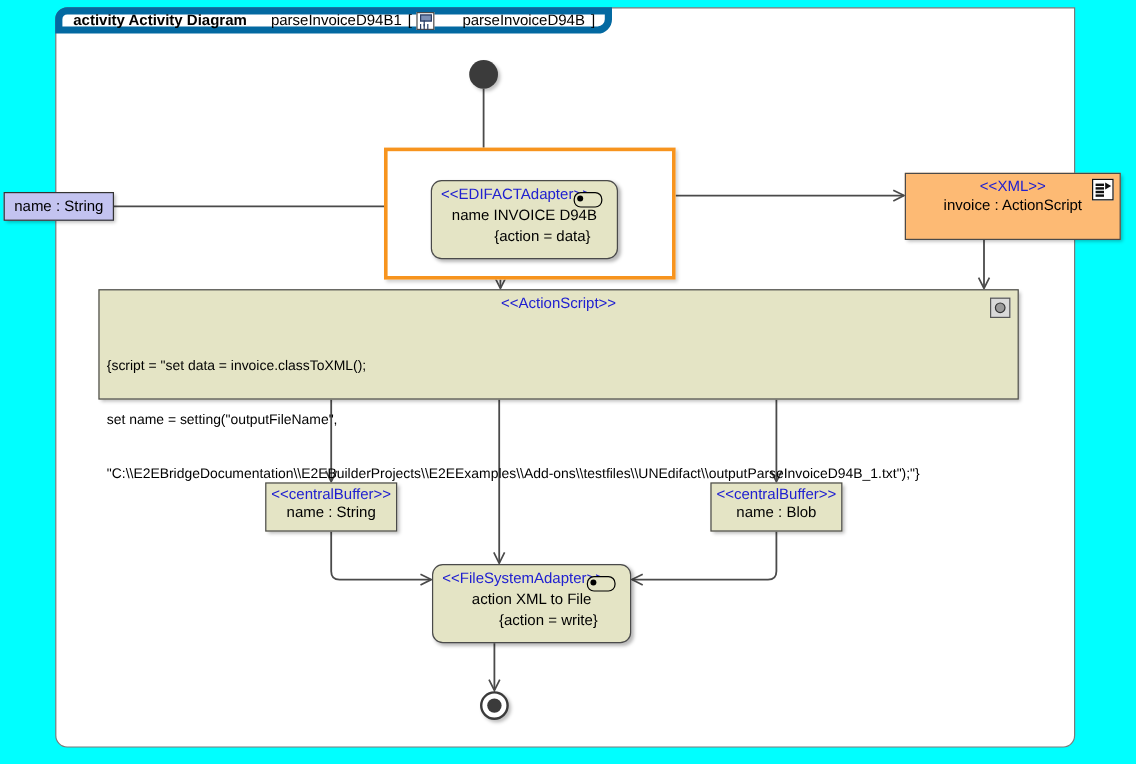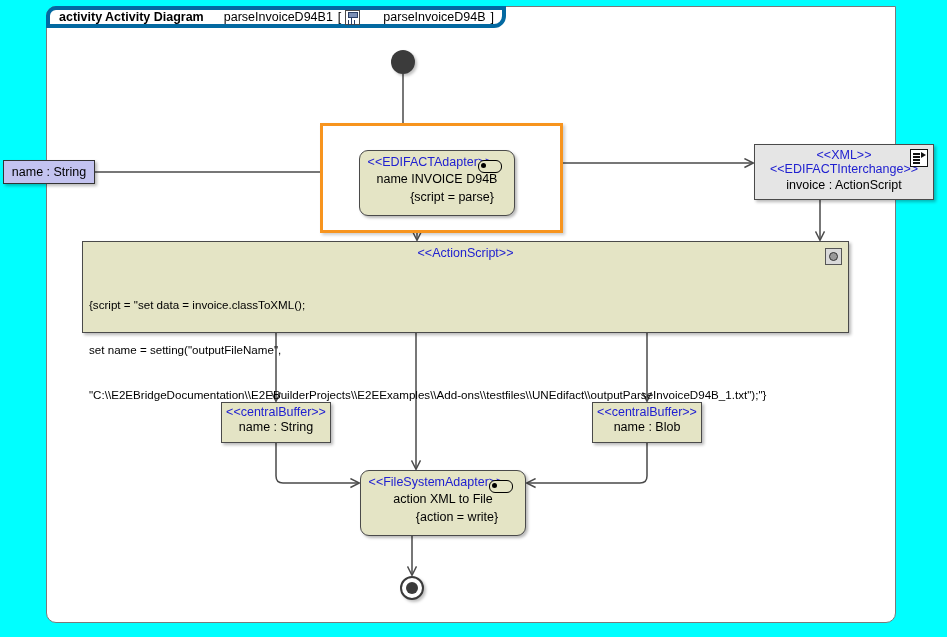--- a/index.html
+++ b/index.html
@@ -26,21 +26,21 @@
     border: 1px solid #7a7a7a;
     border-radius: 10px 0 10px 10px;
     box-sizing: border-box;
   }
   #frame-tab {
     position: absolute;
     left: 46px;
     top: 6px;
     height: 22px;
     background: #ffffff;
-    border: 4px solid #0369a1;
+    border: 6px solid #0369a1;
     border-top-left-radius: 10px;
     border-bottom-right-radius: 12px;
     box-sizing: border-box;
     padding: 0 8px 0 9px;
     display: flex;
     align-items: center;
     white-space: nowrap;
     font-size: 12.5px;
     color: #000;
     z-index: 6;
@@ -149,21 +149,21 @@
     border-radius: 50%;
     background: #000;
   }
 
   
   #node-xml {
     left: 754px;
     top: 144px;
     width: 180px;
     height: 56px;
-    background: #e5e5e5;
+    background: #fdba74;
     padding-top: 3px;
   }
   #node-xml .stereo { color: #2020d0; }
   #node-xml .title { margin-top: 2px; }
   .doc-icon {
     position: absolute;
     right: 5px;
     top: 4px;
     width: 16px;
     height: 16px;
@@ -367,27 +367,26 @@
 <div id="node-initial"></div>
 
 <div id="pin-name">
   <span class="title">name : String</span>
 </div>
 
 <div class="node rounded" id="node-read">
   <div class="stereo">&lt;&lt;EDIFACTAdapter&gt;&gt;</div>
   <span class="adapter-pin" style="right:12px; top:9px;"></span>
   <div class="title">name INVOICE D94B</div>
-  <div class="prop">{script = parse}</div>
+  <div class="prop">{action = data}</div>
 </div>
 
 <div class="node" id="node-xml">
   <span class="doc-icon"></span>
   <div class="stereo">&lt;&lt;XML&gt;&gt;</div>
-  <div class="stereo">&lt;&lt;EDIFACTInterchange&gt;&gt;</div>
   <div class="title">invoice : ActionScript</div>
 </div>
 
 <div class="node" id="node-script">
   <span class="gear-icon"></span>
   <div class="stereo">&lt;&lt;ActionScript&gt;&gt;</div>
   <div id="script-body">
     <div>{script = "set data = invoice.classToXML();</div>
     <div>set name = setting("outputFileName",</div>
     <div>"C:\\E2EBridgeDocumentation\\E2EBuilderProjects\\E2EExamples\\Add-ons\\testfiles\\UNEdifact\\outputParseInvoiceD94B_1.txt");"}</div>

